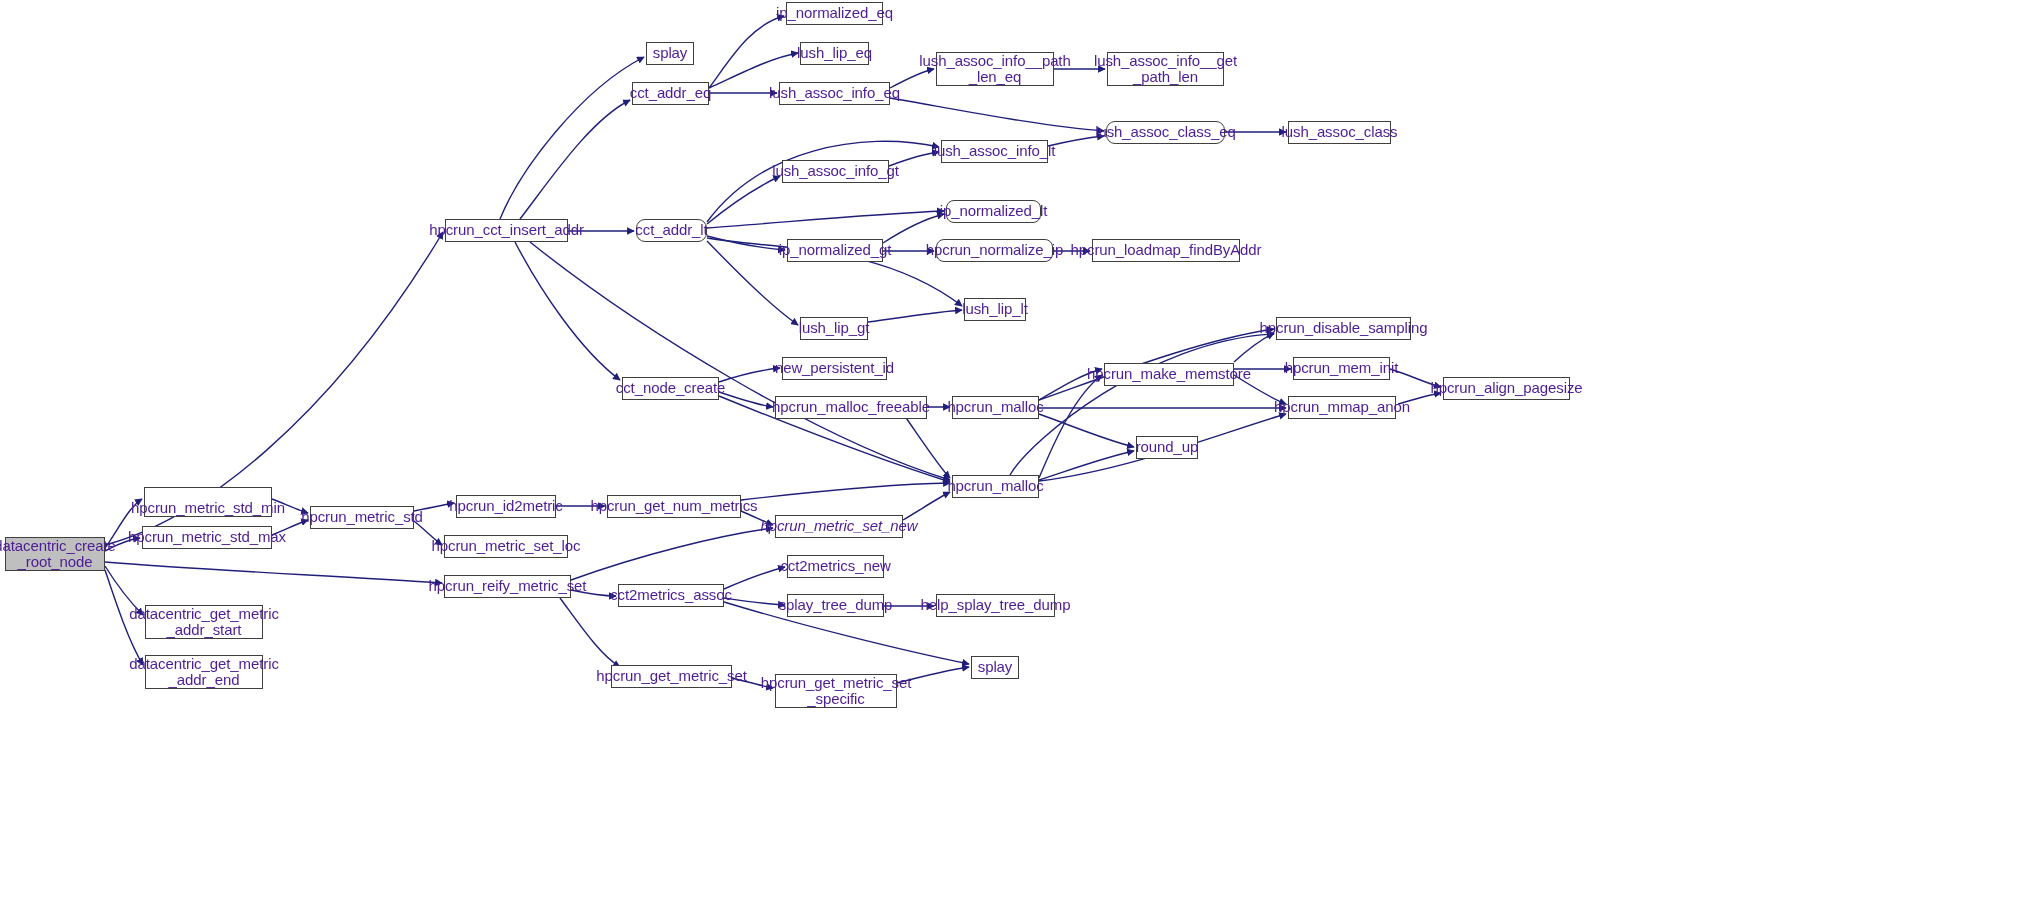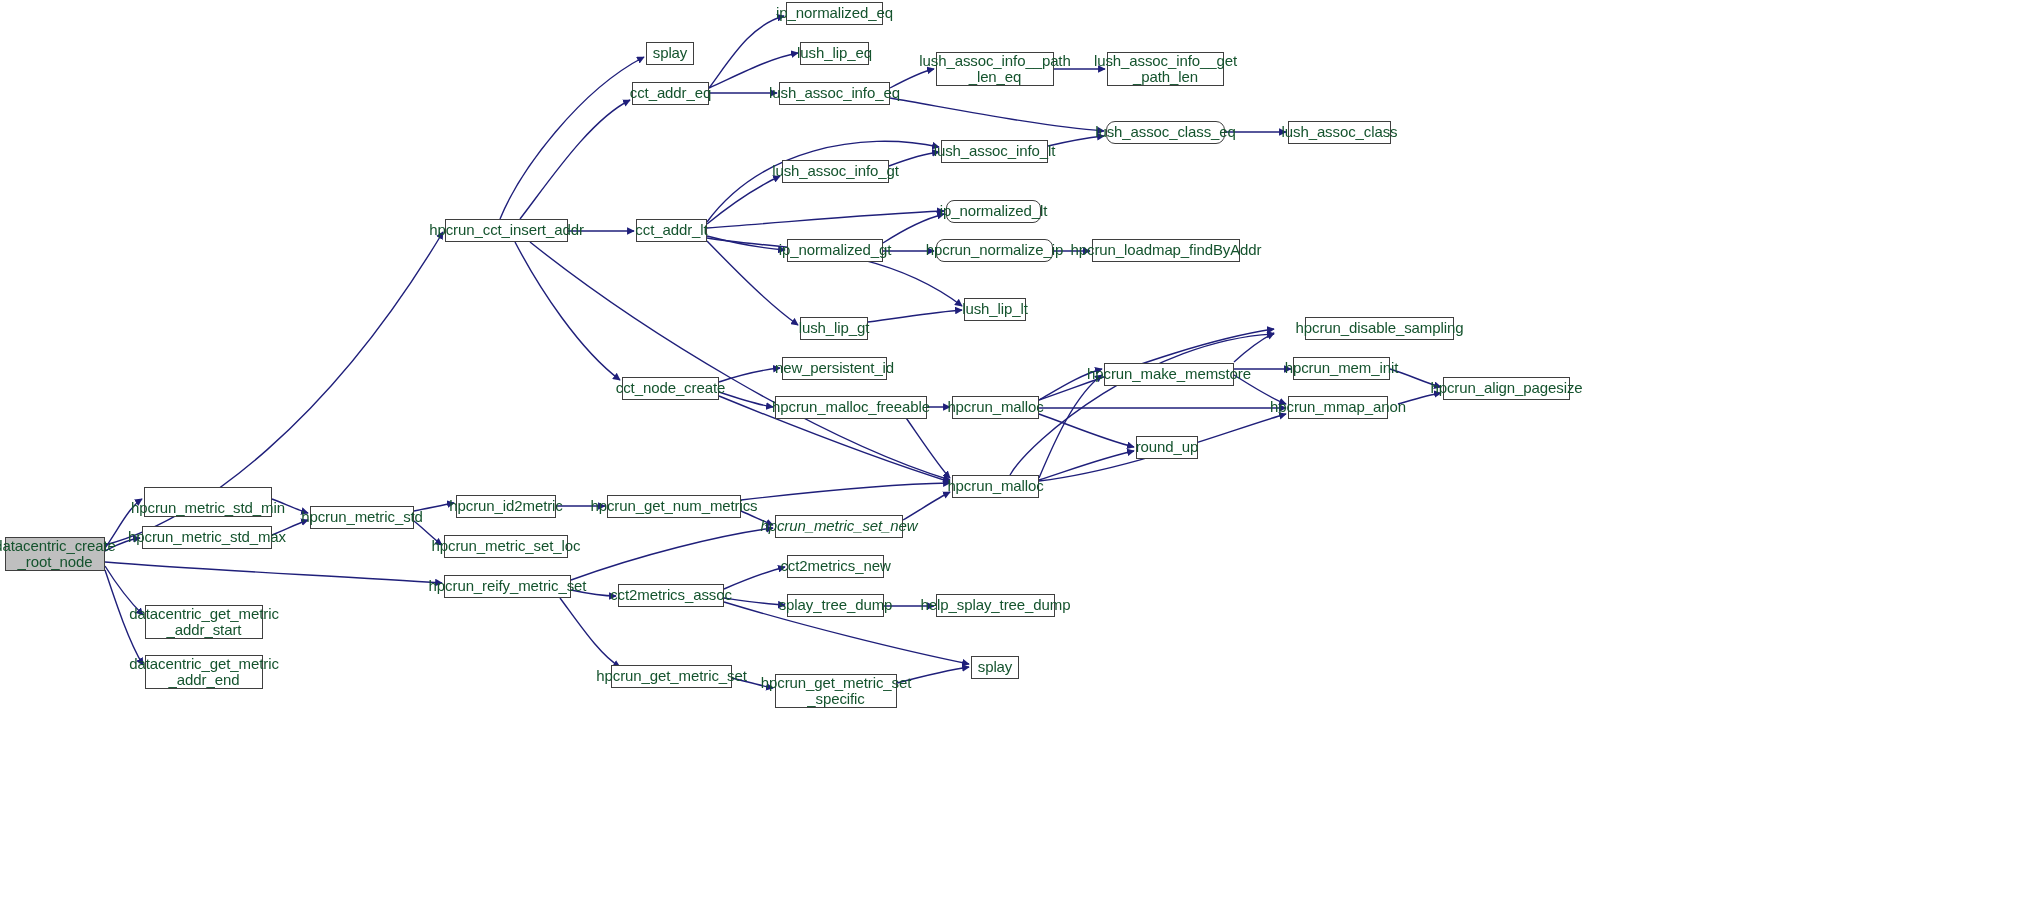--- a/index.html
+++ b/index.html
@@ -22,21 +22,21 @@
     top: 0;
     width: 2017px;
     height: 914px;
     pointer-events: none;
   }
   .node {
     position: absolute;
     box-sizing: border-box;
     border: 1px solid #3f3f3f;
     background: #ffffff;
-    color: #14532d;
+    color: #4c1d95;
     display: flex;
     align-items: center;
     justify-content: center;
     text-align: center;
     font-size: 15px;
     line-height: 1.08;
     white-space: pre-line;
     letter-spacing: -0.1px;
     z-index: 2;
   }
@@ -137,36 +137,36 @@
       <div class="node" style="left: 800px; top: 42px; width: 69px; height: 23px;"><span class="lbl">lush_lip_eq</span></div>
       <div class="node" style="left: 779px; top: 82px; width: 111px; height: 23px;"><span class="lbl">lush_assoc_info_eq</span></div>
       <div class="node" style="left: 936px; top: 52px; width: 118px; height: 34px;"><span class="lbl">lush_assoc_info__path
 _len_eq</span></div>
       <div class="node" style="left: 1107px; top: 52px; width: 117px; height: 34px;"><span class="lbl">lush_assoc_info__get
 _path_len</span></div>
       <div class="node" style="left: 1106px; top: 121px; width: 119px; height: 23px; border-radius: 9px;"><span class="lbl">lush_assoc_class_eq</span></div>
       <div class="node" style="left: 1288px; top: 121px; width: 103px; height: 23px;"><span class="lbl">lush_assoc_class</span></div>
       <div class="node" style="left: 941px; top: 140px; width: 107px; height: 23px;"><span class="lbl">lush_assoc_info_lt</span></div>
       <div class="node" style="left: 782px; top: 160px; width: 107px; height: 23px;"><span class="lbl">lush_assoc_info_gt</span></div>
-      <div class="node" style="left: 636px; top: 219px; width: 71px; height: 23px;"><span class="lbl">cct_addr_lt</span></div>
+      <div class="node" style="left: 636px; top: 219px; width: 71px; height: 23px; border-radius: 9px;"><span class="lbl">cct_addr_lt</span></div>
       <div class="node" style="left: 946px; top: 200px; width: 95px; height: 23px; border-radius: 8px;"><span class="lbl">ip_normalized_lt</span></div>
       <div class="node" style="left: 787px; top: 239px; width: 96px; height: 23px;"><span class="lbl">ip_normalized_gt</span></div>
       <div class="node" style="left: 936px; top: 239px; width: 117px; height: 23px; border-radius: 8px;"><span class="lbl">hpcrun_normalize_ip</span></div>
       <div class="node" style="left: 1092px; top: 239px; width: 148px; height: 23px;"><span class="lbl">hpcrun_loadmap_findByAddr</span></div>
       <div class="node" style="left: 964px; top: 298px; width: 62px; height: 23px;"><span class="lbl">lush_lip_lt</span></div>
       <div class="node" style="left: 800px; top: 317px; width: 68px; height: 23px;"><span class="lbl">lush_lip_gt</span></div>
-      <div class="node" style="left: 1276px; top: 317px; width: 149px; height: 23px; margin-left: 29px;"><span class="lbl">hpcrun_disable_sampling</span></div>
+      <div class="node" style="left: 1276px; top: 317px; width: 135px; height: 23px;"><span class="lbl">hpcrun_disable_sampling</span></div>
       <div class="node" style="left: 622px; top: 377px; width: 97px; height: 23px;"><span class="lbl">cct_node_create</span></div>
       <div class="node" style="left: 782px; top: 357px; width: 105px; height: 23px;"><span class="lbl">new_persistent_id</span></div>
       <div class="node" style="left: 1104px; top: 357px; width: 130px; height: 23px; margin-top: 6px;"><span class="lbl">hpcrun_make_memstore</span></div>
       <div class="node" style="left: 1293px; top: 357px; width: 97px; height: 23px;"><span class="lbl">hpcrun_mem_init</span></div>
       <div class="node" style="left: 1443px; top: 377px; width: 127px; height: 23px;"><span class="lbl">hpcrun_align_pagesize</span></div>
       <div class="node" style="left: 775px; top: 396px; width: 152px; height: 23px;"><span class="lbl">hpcrun_malloc_freeable</span></div>
       <div class="node" style="left: 952px; top: 396px; width: 87px; height: 23px;"><span class="lbl">hpcrun_malloc</span></div>
-      <div class="node" style="left: 1288px; top: 396px; width: 100px; height: 23px;"><span class="lbl">hpcrun_mmap_anon</span></div>
+      <div class="node" style="left: 1288px; top: 396px; width: 108px; height: 23px;"><span class="lbl">hpcrun_mmap_anon</span></div>
       <div class="node" style="left: 1136px; top: 436px; width: 62px; height: 23px;"><span class="lbl">round_up</span></div>
       <div class="node" style="left: 952px; top: 475px; width: 87px; height: 23px;"><span class="lbl">hpcrun_malloc</span></div>
       <div class="node" style="left: 144px; top: 487px; width: 128px; height: 30px; align-items: flex-end;"><span class="lbl">hpcrun_metric_std_min</span></div>
       <div class="node" style="left: 310px; top: 506px; width: 104px; height: 23px;"><span class="lbl">hpcrun_metric_std</span></div>
       <div class="node" style="left: 456px; top: 495px; width: 100px; height: 23px;"><span class="lbl">hpcrun_id2metric</span></div>
       <div class="node" style="left: 607px; top: 495px; width: 134px; height: 23px;"><span class="lbl">hpcrun_get_num_metrics</span></div>
       <div class="node" style="left: 142px; top: 526px; width: 130px; height: 23px;"><span class="lbl">hpcrun_metric_std_max</span></div>
       <div class="node" style="left: 775px; top: 515px; width: 128px; height: 23px; font-style: italic;"><span class="lbl">hpcrun_metric_set_new</span></div>
       <div class="node" style="left: 444px; top: 535px; width: 124px; height: 23px;"><span class="lbl">hpcrun_metric_set_loc</span></div>
       <div class="node" style="left: 787px; top: 555px; width: 97px; height: 23px;"><span class="lbl">cct2metrics_new</span></div>

